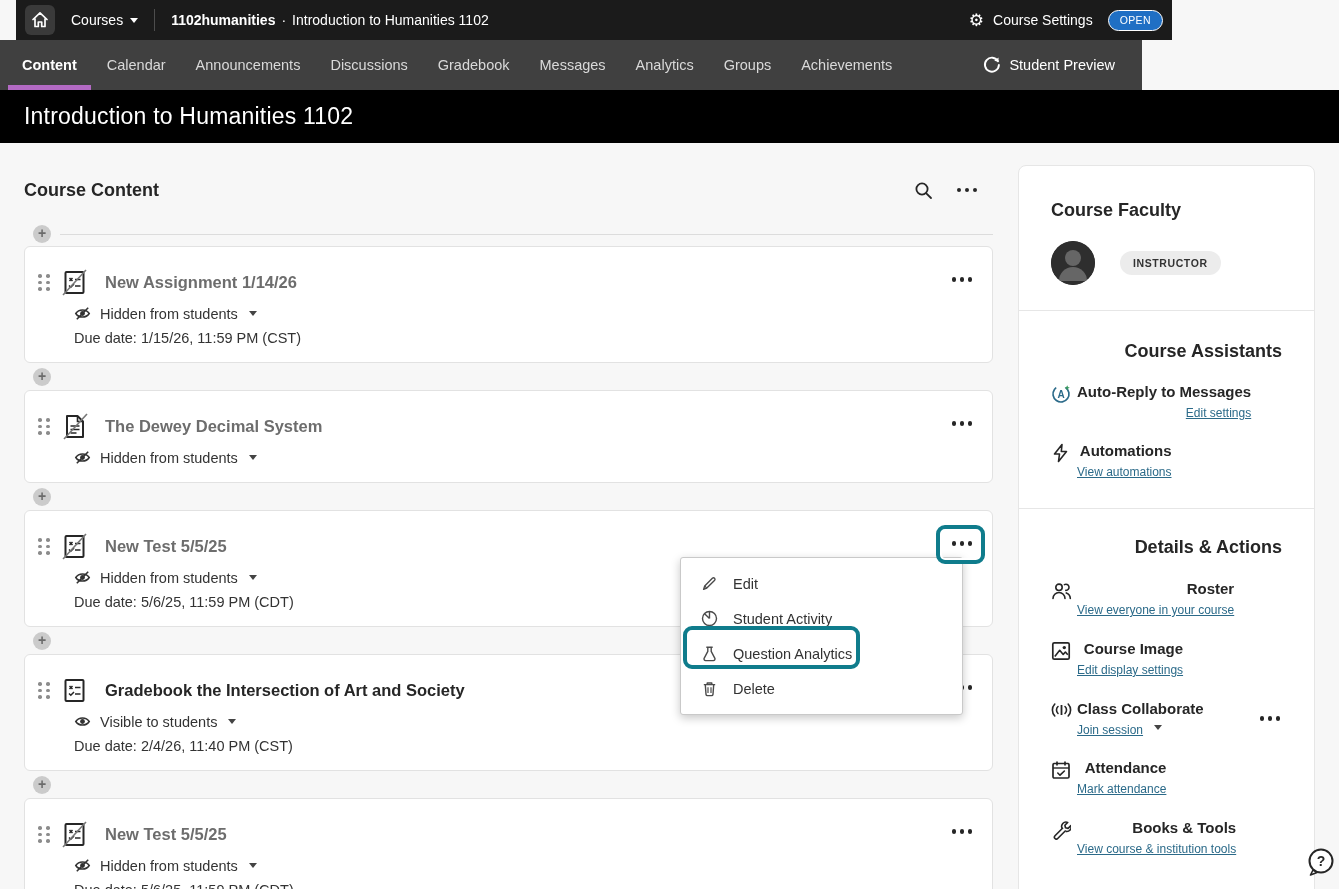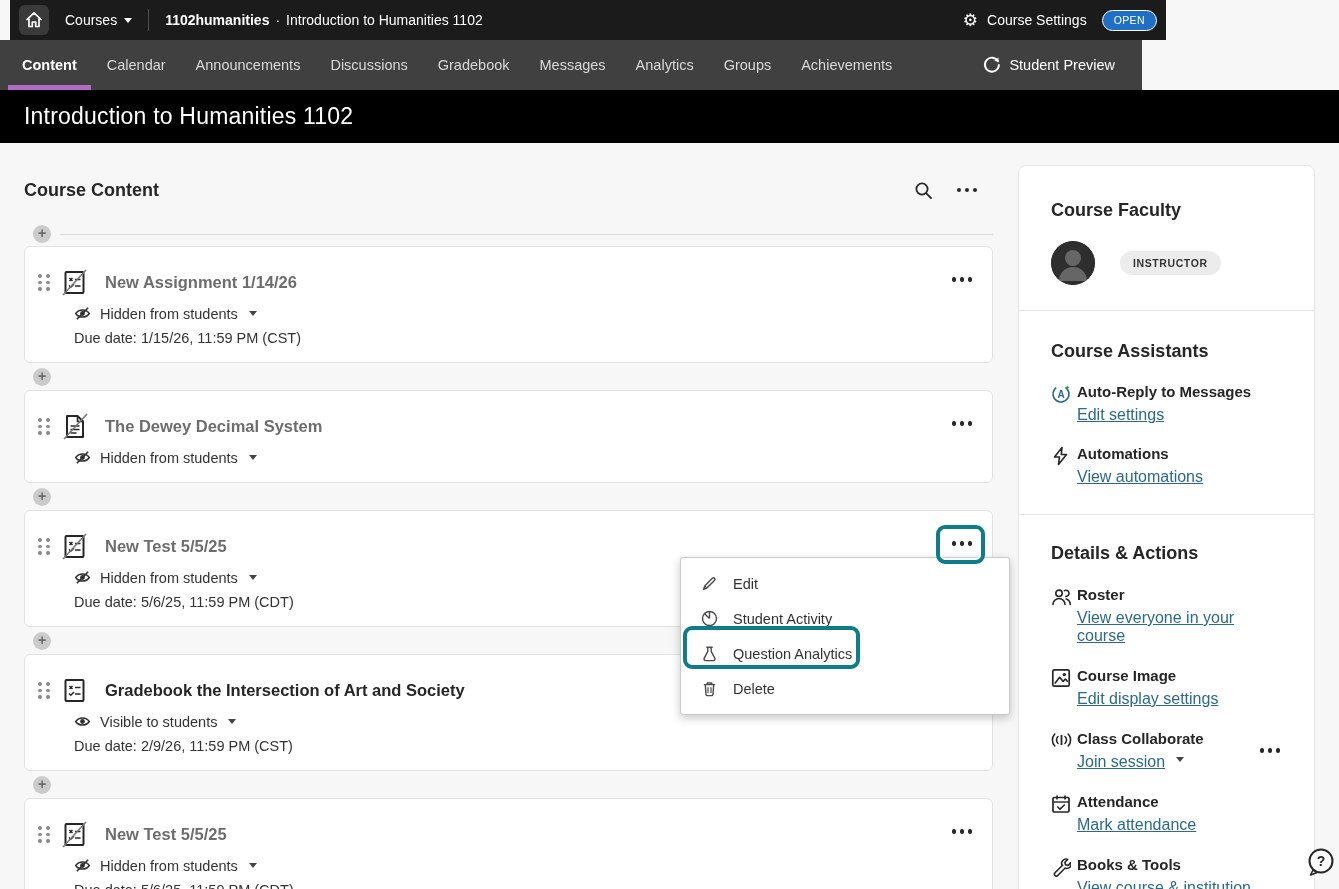--- a/index.html
+++ b/index.html
@@ -6,21 +6,21 @@
   html,body { width:1339px; height:889px; }
   body {
     position:relative; overflow:hidden;
     font-family:"Liberation Sans", sans-serif;
     background:#f7f7f7; color:#262626;
   }
   svg { display:block; }
 
   
   .topbar {
-    position:absolute; left:10px; top:0; width:1156px; height:40px;
+    position:absolute; left:16px; top:0; width:1156px; height:40px;
     background:#1b1b1b; display:flex; align-items:center; color:#fff;
   }
   .home-btn {
     width:30px; height:30px; margin-left:9px; border-radius:6px;
     background:#3a3a3a; display:flex; align-items:center; justify-content:center; cursor:pointer;
   }
   .courses-btn { display:flex; align-items:center; gap:7px; margin-left:16px; font-size:14px; cursor:pointer; }
   .caret-down {
     width:0; height:0; border-left:4.5px solid transparent; border-right:4.5px solid transparent;
     border-top:5.5px solid #fff; display:inline-block;
@@ -89,54 +89,54 @@
   .card .kebab { position:absolute; right:18px; top:26px; }
   .card-row2 { display:flex; align-items:center; gap:9px; margin:9px 0 0 36px; font-size:14.5px; color:#333; cursor:pointer; }
   .meta-caret {
     width:0; height:0; border-left:4.5px solid transparent; border-right:4.5px solid transparent;
     border-top:5px solid #444; margin-left:2px;
   }
   .card-row3 { margin:8px 0 0 36px; font-size:14.5px; color:#333; }
 
   
   .context-menu {
-    position:absolute; left:680px; top:557px; width:330px;
+    position:absolute; left:680px; top:557px; width:283px;
     background:#fff; border:1px solid #c9c9c9; border-radius:3px;
     box-shadow:0 3px 10px rgba(0,0,0,.22); padding:8px 0; z-index:30;
   }
   .menu-item { display:flex; align-items:center; gap:15px; height:35px; padding-left:19px; font-size:14.5px; color:#333; cursor:pointer; position:relative; }
   .menu-item .mi-icon { width:18px; display:flex; justify-content:center; }
   .hl-box {
     position:absolute; border:4px solid #0f7c8c; border-radius:9px;
     box-shadow:inset 0 0 0 2px #fff; pointer-events:none; z-index:40;
   }
   .hl-menu-item { left:683px; top:626px; width:177px; height:43px; }
   .hl-kebab { left:936px; top:525px; width:49px; height:39px; }
 
   
   .sidebar {
     position:absolute; left:1018px; top:165px; width:297px; height:760px;
     background:#fff; border:1px solid #e6e6e6; border-radius:8px 8px 0 0;
   }
   .sb-section { padding:0 32px; }
-  .sb-section + .sb-section { border-top:1px solid #e6e6e6; }
+  .sb-section + .sb-section { border-top:1px solid #e6e6e6;text-align:right; }
   .sb-heading { font-size:18px; font-weight:bold; color:#262626; }
   .faculty-sec { padding-top:34px; padding-bottom:25px; }
   .faculty-row { display:flex; align-items:center; margin-top:20px; gap:25px; }
   .avatar { width:44px; height:44px; border-radius:50%; background:#2e2e2e; overflow:hidden; cursor:pointer; }
   .role-badge {
     background:#ececec; border-radius:12px; padding:6px 13px; font-size:10.5px; font-weight:bold;
     letter-spacing:.6px; color:#333;
   }
   .assistants-sec { padding-top:30px; padding-bottom:28px; }
   .sb-item { display:flex; margin-top:21px; }
   .sb-item-icon { width:24px; padding-top:1px; flex:none; }
   .sb-item-body { margin-left:2px; }
   .sb-item-title { font-size:15px; font-weight:bold; color:#262626; }
-  .sb-link { display:inline-block; margin-top:5px; font-size:16px; color:#2b6a89; text-decoration:underline; cursor:pointer; }
+  .sb-link { display:inline-block; margin-top:5px; font-size:12px; color:#2b6a89; text-decoration:underline; cursor:pointer; }
   .details-sec { padding-top:28px; padding-bottom:28px; }
   .details-sec .sb-item { margin-top:22px; }
   .details-sec .sb-item:first-of-type { margin-top:18px; }
   .sb-item-right { margin-left:auto; padding-top:4px; }
   .join-row { display:flex; align-items:center; gap:9px; }
 
   
   .help-bubble { position:absolute; left:1306px; top:847px; cursor:pointer; z-index:50; }
 </style>
 </head>
@@ -383,21 +383,21 @@
     <div class="card-row2">
       <span>
         <svg width="17" height="17" viewBox="0 0 17 17" fill="none">
             <path d="M1.8 8.5 C4.8 3.8 12.2 3.8 15.2 8.5 C12.2 13.2 4.8 13.2 1.8 8.5 Z" stroke="#333" stroke-width="1.6"></path>
             <circle cx="8.5" cy="8.5" r="2.4" fill="#333"></circle>
           </svg>
       </span>
       <span>Visible to students</span>
       <span class="meta-caret"></span>
     </div>
-    <div class="card-row3">Due date: 2/9/26, 11:59 PM (CST)</div>
+    <div class="card-row3">Due date: 2/4/26, 11:40 PM (CST)</div>
   </section>
 
   <div class="add-row gap">
     <span class="plus-circle">+</span>
   </div>
 
   <section class="card">
     <div class="card-row1">
       <span class="drag-handle">
           <i></i>

